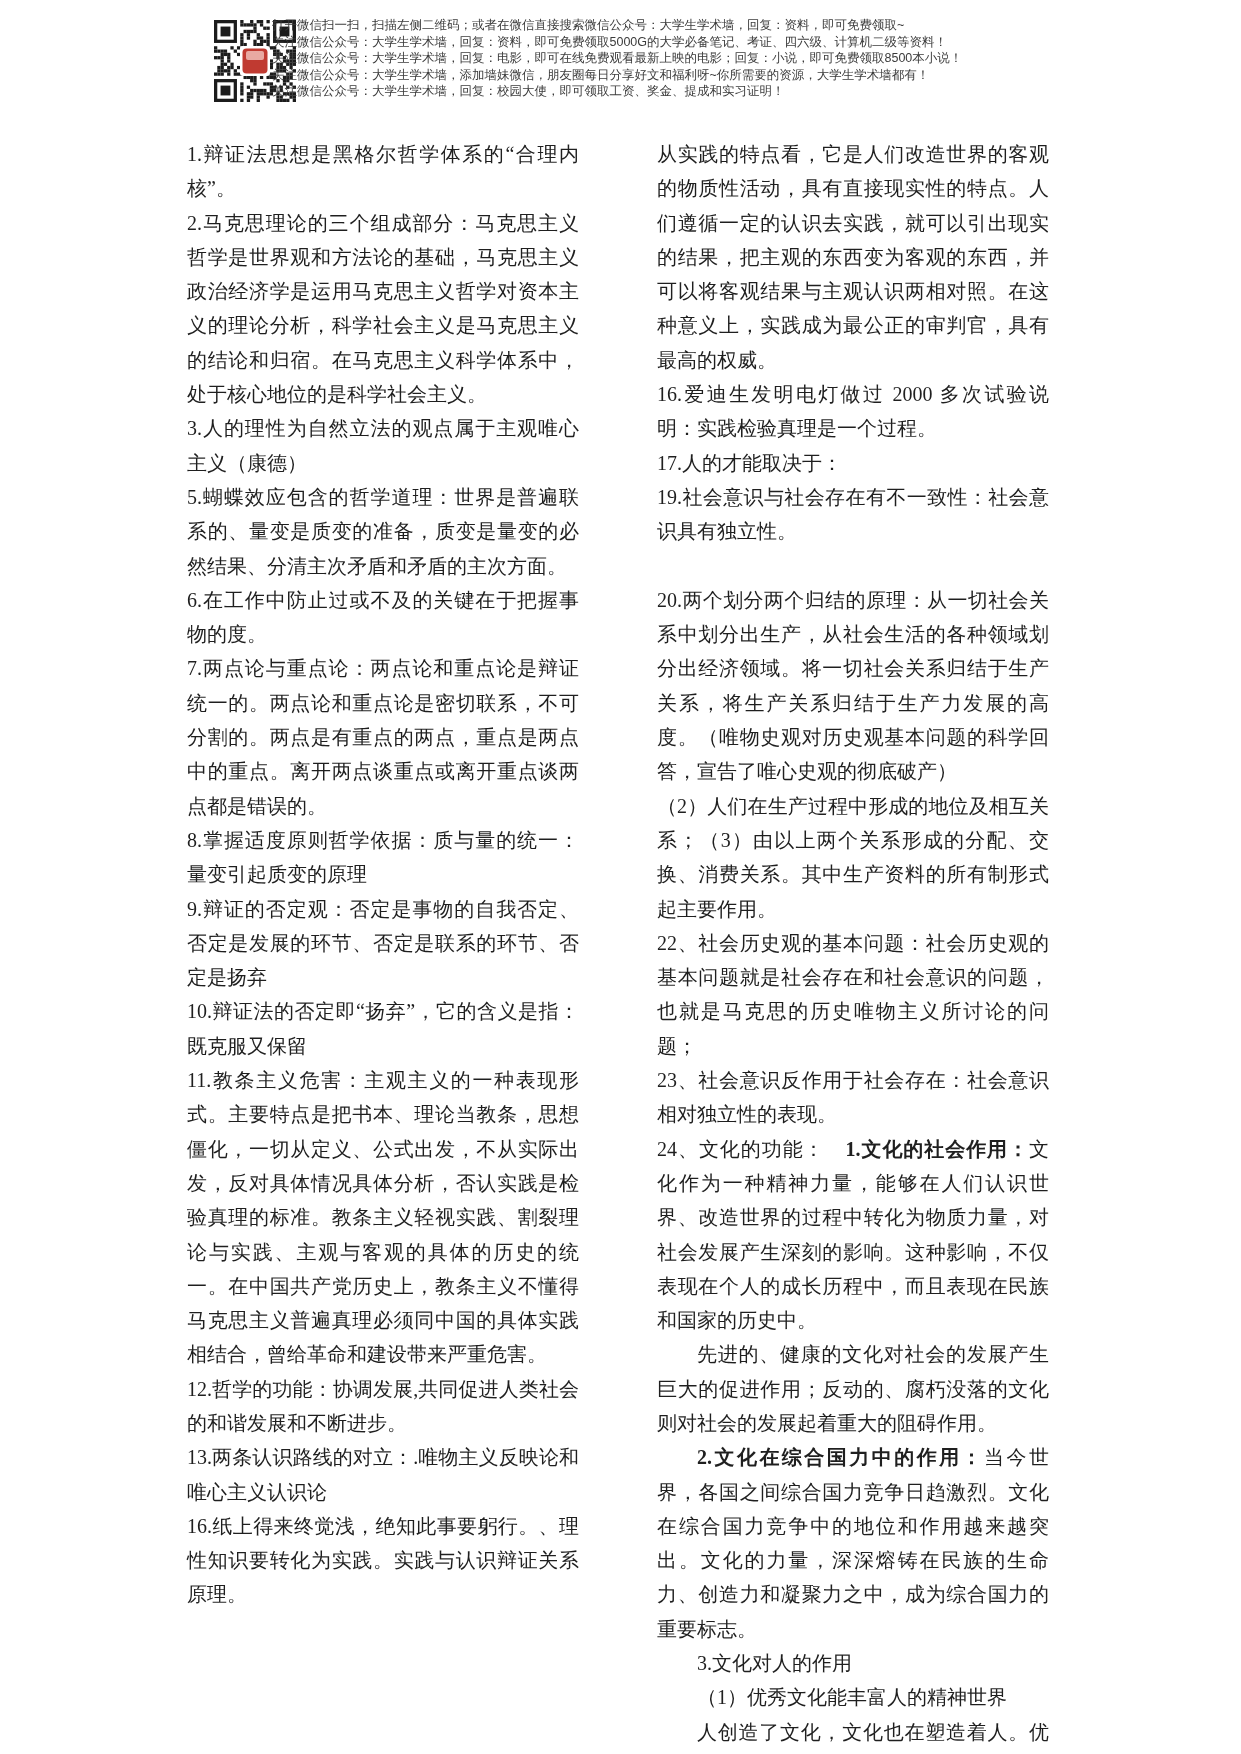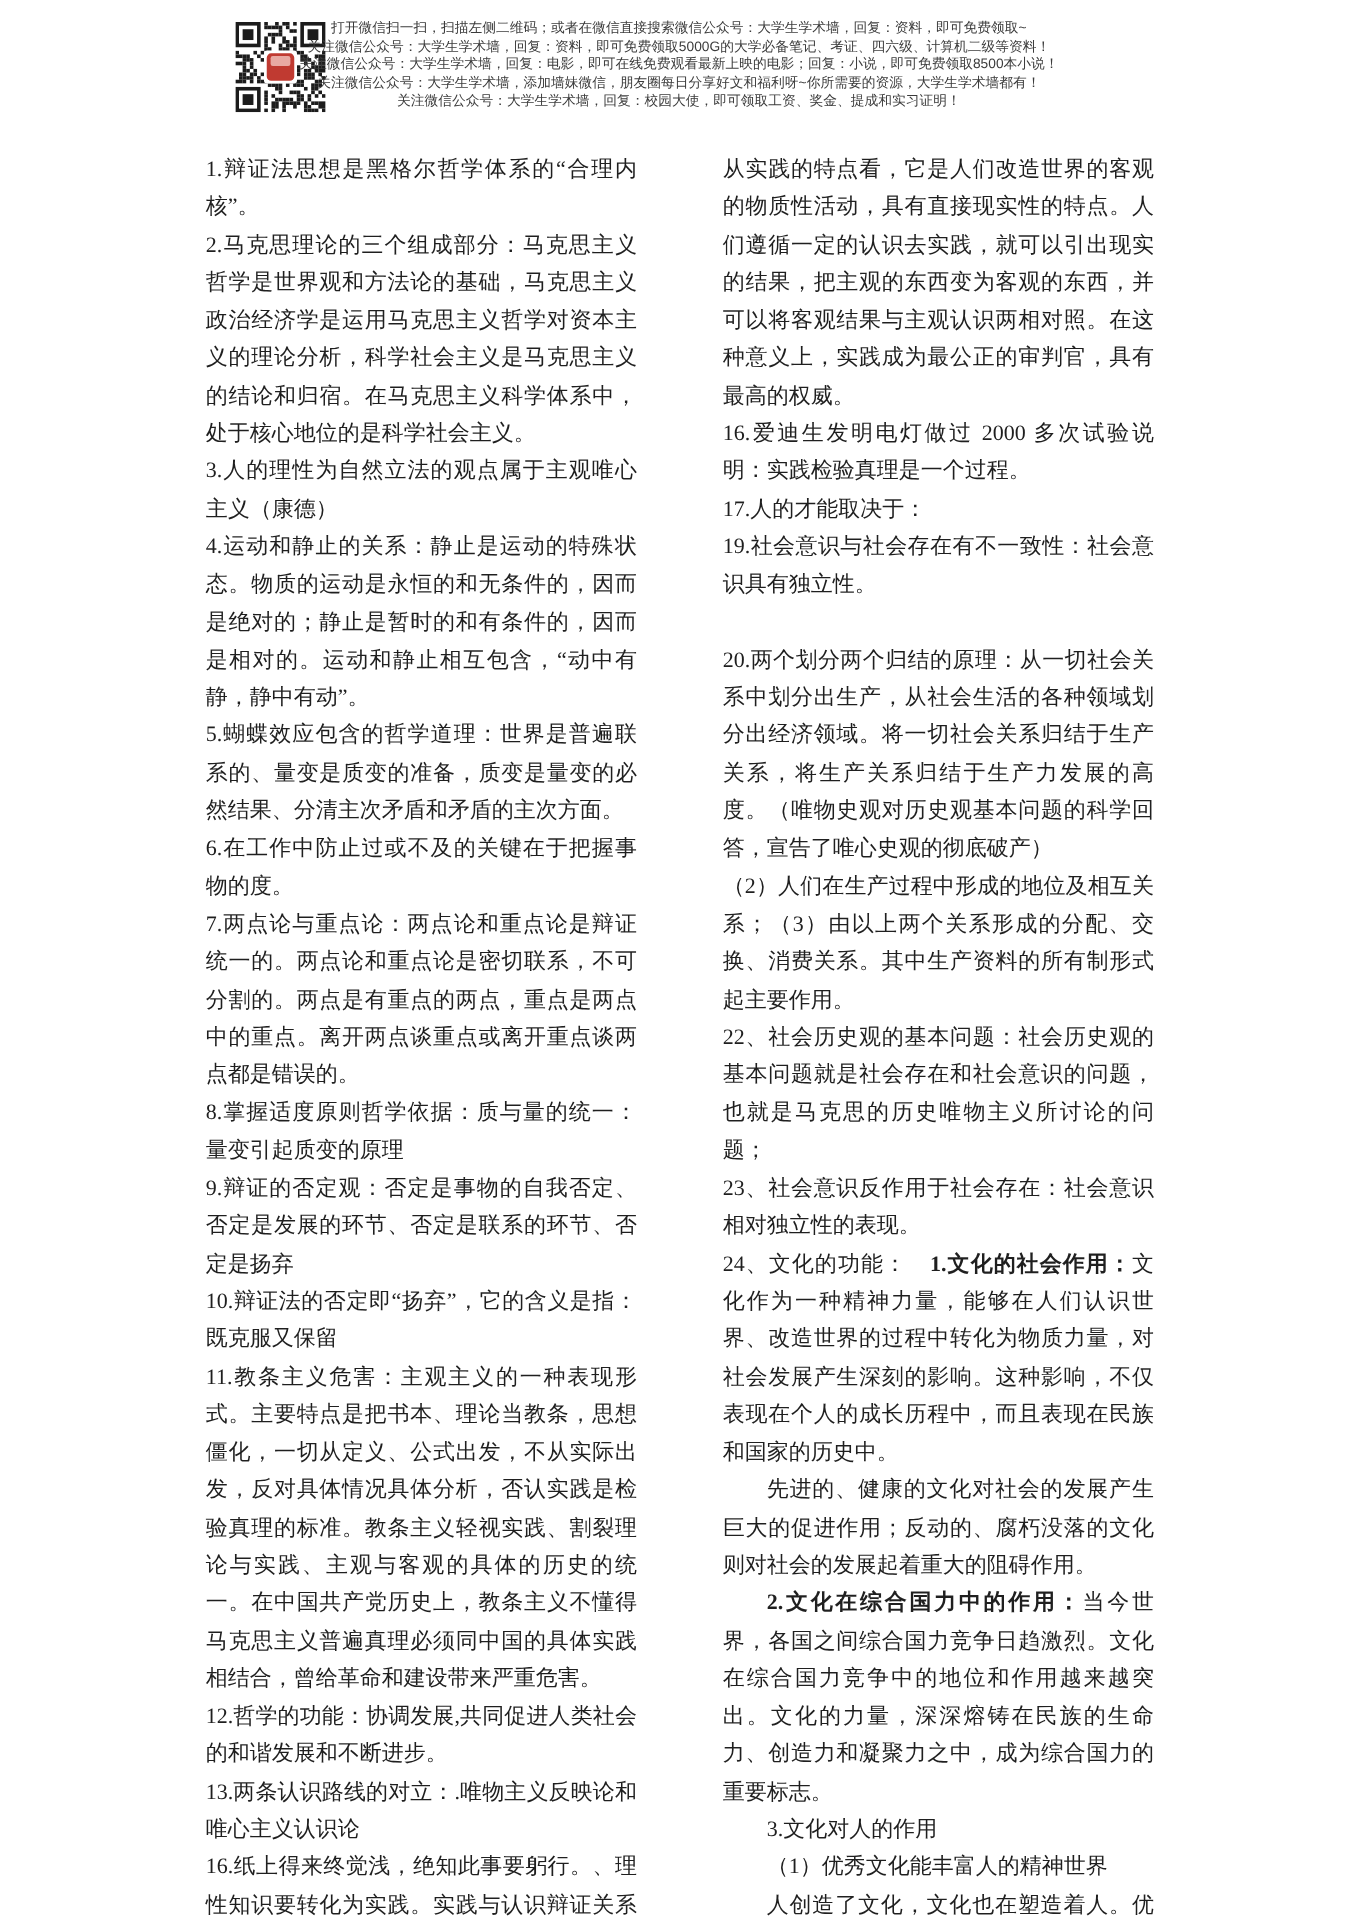--- a/index.html
+++ b/index.html
@@ -9,21 +9,21 @@
     margin:0 auto;
     background:#ffffff;
     overflow:hidden;
     font-family:"Liberation Serif","DejaVu Serif",serif;
   }
   .qr-box { position:absolute; left:214px; top:20px; width:82px; height:82px; }
   .header-text {
     position:absolute; left:272px; top:17px;
     font-family:"Liberation Sans","DejaVu Sans",sans-serif;
     font-size:12.5px; line-height:16.6px;
-    color:#3b3b3b; white-space:nowrap;text-align:center;
+    color:#3b3b3b; white-space:nowrap;
   }
   .col {
     position:absolute; top:137px; width:392px;
     font-size:20px; line-height:34.3px;
     text-align:justify; text-justify:inter-ideograph;
     color:#1f1f1f;
   }
   .col-left  { left:187px; }
   .col-right { left:657px; }
   .para { margin:0; padding:0; }
@@ -283,21 +283,20 @@
     <div>关注微信公众号：大学生学术墙，回复：资料，即可免费领取5000G的大学必备笔记、考证、四六级、计算机二级等资料！</div>
     <div>关注微信公众号：大学生学术墙，回复：电影，即可在线免费观看最新上映的电影；回复：小说，即可免费领取8500本小说！</div>
     <div>关注微信公众号：大学生学术墙，添加墙妹微信，朋友圈每日分享好文和福利呀~你所需要的资源，大学生学术墙都有！</div>
     <div>关注微信公众号：大学生学术墙，回复：校园大使，即可领取工资、奖金、提成和实习证明！</div>
   </div>
 
   <div id="col-left" class="col col-left">
       <p class="para"><span>1.辩证法思想是黑格尔哲学体系的“合理内核”。</span></p>
       <p class="para"><span>2.马克思理论的三个组成部分：马克思主义哲学是世界观和方法论的基础，马克思主义政治经济学是运用马克思主义哲学对资本主义的理论分析，科学社会主义是马克思主义的结论和归宿。在马克思主义科学体系中，处于核心地位的是科学社会主义。</span></p>
       <p class="para"><span>3.人的理性为自然立法的观点属于主观唯心主义（康德）</span></p>
-      <p class="para"><span>4.运动和静止的关系：静止是运动的特殊状态。物质的运动是永恒的和无条件的，因而是绝对的；静止是暂时的和有条件的，因而是相对的。运动和静止相互包含，“动中有静，静中有动”。</span></p>
       <p class="para"><span>5.蝴蝶效应包含的哲学道理：世界是普遍联系的、量变是质变的准备，质变是量变的必然结果、分清主次矛盾和矛盾的主次方面。</span></p>
       <p class="para"><span>6.在工作中防止过或不及的关键在于把握事物的度。</span></p>
       <p class="para"><span>7.两点论与重点论：两点论和重点论是辩证统一的。两点论和重点论是密切联系，不可分割的。两点是有重点的两点，重点是两点中的重点。离开两点谈重点或离开重点谈两点都是错误的。</span></p>
       <p class="para"><span>8.掌握适度原则哲学依据：质与量的统一：量变引起质变的原理</span></p>
       <p class="para"><span>9.辩证的否定观：否定是事物的自我否定、否定是发展的环节、否定是联系的环节、否定是扬弃</span></p>
       <p class="para"><span>10.辩证法的否定即“扬弃”，它的含义是指：既克服又保留</span></p>
       <p class="para"><span>11.教条主义危害：主观主义的一种表现形式。主要特点是把书本、理论当教条，思想僵化，一切从定义、公式出发，不从实际出发，反对具体情况具体分析，否认实践是检验真理的标准。教条主义轻视实践、割裂理论与实践、主观与客观的具体的历史的统一。在中国共产党历史上，教条主义不懂得马克思主义普遍真理必须同中国的具体实践相结合，曾给革命和建设带来严重危害。</span></p>
       <p class="para"><span>12.哲学的功能：协调发展,共同促进人类社会的和谐发展和不断进步。</span></p>
       <p class="para"><span>13.两条认识路线的对立：.唯物主义反映论和唯心主义认识论</span></p>
       <p class="para"><span>16.纸上得来终觉浅，绝知此事要躬行。、理性知识要转化为实践。实践与认识辩证关系原理。</span></p>

